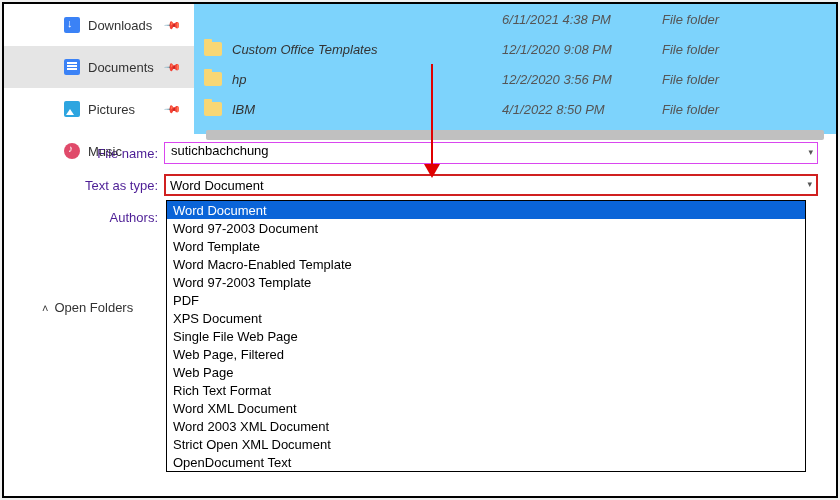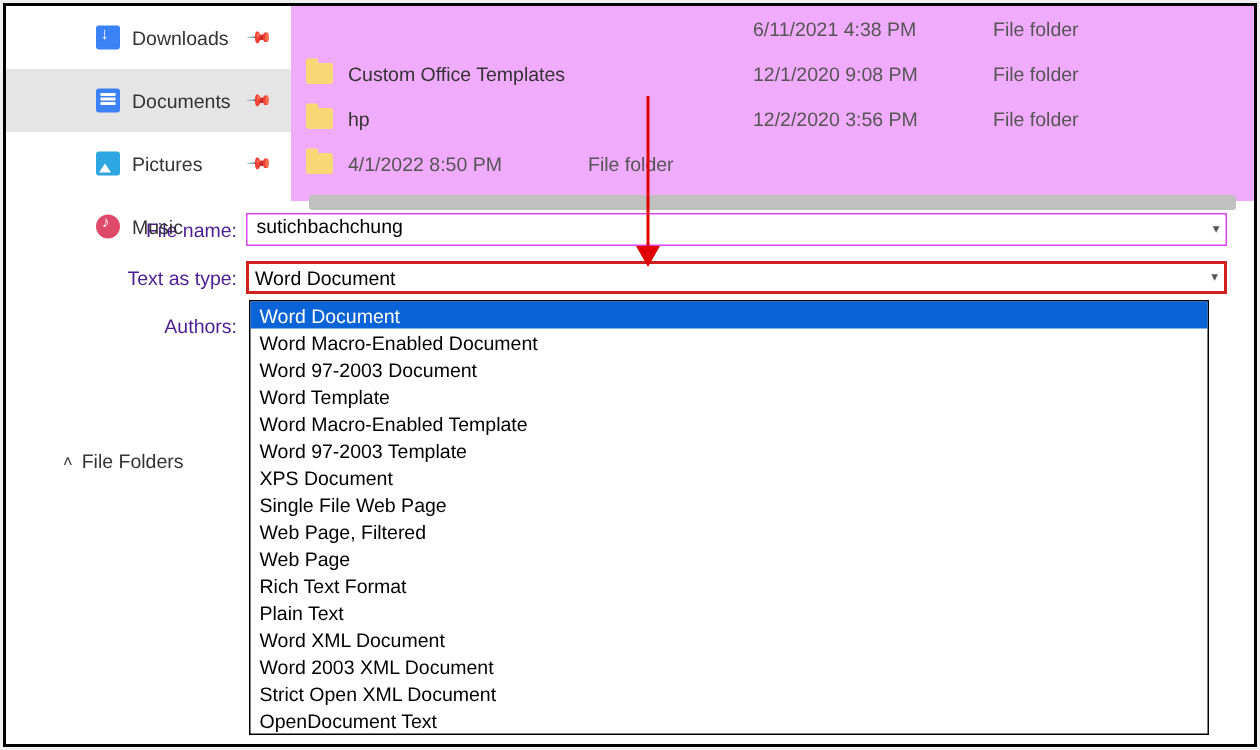--- a/index.html
+++ b/index.html
@@ -4,21 +4,21 @@
   <style>
     * { box-sizing: border-box; margin: 0; padding: 0; font-family: "Segoe UI", Tahoma, sans-serif; }
     body { width: 840px; height: 500px; background: #f0f0f0; position: relative; overflow: hidden; }
     .outer { border: 2px solid #000; width: 836px; height: 496px; margin: 2px; background: #fff; position: relative; overflow: hidden; }
     .top-area { display: flex; height: 130px; }
     .sidebar { width: 190px; background: #fff; padding-top: 0; border-right: 0; }
     .side-item { display: flex; align-items: center; height: 42px; padding-left: 60px; font-size: 13px; color: #333; position: relative; }
     .side-item.selected { background: #e5e5e5; }
     .side-icon { width: 16px; height: 16px; margin-right: 8px; display: inline-flex; align-items: center; justify-content: center; }
     .pin { position: absolute; right: 14px; color: #888; font-size: 11px; transform: rotate(45deg); }
-    .filelist { flex: 1; background: #f0abfc; padding-top: 0; position: relative; }
+    .filelist { flex: 1; background: #7dd3fc; padding-top: 0; position: relative; font-style: italic; }
     .row { display: flex; align-items: center; height: 30px; font-size: 13px; color: #333; }
     .row .icon-col { width: 38px; display: flex; justify-content: center; }
     .row .name-col { width: 270px; }
     .row .date-col { width: 160px; color: #555; }
     .row .type-col { width: 120px; color: #555; }
     .folder-icon { width: 18px; height: 14px; background: #f8d775; border-radius: 2px; position: relative; }
     .folder-icon::before { content: ""; position: absolute; top: -3px; left: 0; width: 8px; height: 4px; background: #f8d775; border-radius: 1px 1px 0 0; }
     .scroll-track { height: 10px; background: #c0c0c0; margin: 6px 12px 0 12px; border-radius: 2px; }
 
     .form-area { padding-top: 6px; background: #fff; }
@@ -106,20 +106,21 @@
             <span class="folder-icon"></span>
           </div>
         <div class="name-col">hp</div>
         <div class="date-col">12/2/2020 3:56 PM</div>
         <div class="type-col">File folder</div>
       </div>
       <div class="row">
         <div class="icon-col">
             <span class="folder-icon"></span>
           </div>
+        <div class="name-col">IBM</div>
         <div class="date-col">4/1/2022 8:50 PM</div>
         <div class="type-col">File folder</div>
       </div>
       <div class="scroll-track"></div>
     </div>
   </div>
 
   <div class="form-area">
     <div class="form-row">
       <div class="form-label">File name:</div>
@@ -135,40 +136,39 @@
         <span class="dd-arrow">▾</span>
       </div>
     </div>
     <div class="form-row">
       <div class="form-label">Authors:</div>
     </div>
   </div>
 
   <div class="dropdown">
     <div class="dd-item selected">Word Document</div>
-    <div class="dd-item">Word Macro-Enabled Document</div>
     <div class="dd-item">Word 97-2003 Document</div>
     <div class="dd-item">Word Template</div>
     <div class="dd-item">Word Macro-Enabled Template</div>
     <div class="dd-item">Word 97-2003 Template</div>
+    <div class="dd-item">PDF</div>
     <div class="dd-item">XPS Document</div>
     <div class="dd-item">Single File Web Page</div>
     <div class="dd-item">Web Page, Filtered</div>
     <div class="dd-item">Web Page</div>
     <div class="dd-item">Rich Text Format</div>
-    <div class="dd-item">Plain Text</div>
     <div class="dd-item">Word XML Document</div>
     <div class="dd-item">Word 2003 XML Document</div>
     <div class="dd-item">Strict Open XML Document</div>
     <div class="dd-item">OpenDocument Text</div>
   </div>
 
   <div class="hide-folders">
     <span class="chevron">˄</span>
-    <span>File Folders</span>
+    <span>Open Folders</span>
   </div>
 
   <div class="arrow-annot">
     <div class="arrow-line"></div>
     <div class="arrow-head"></div>
   </div>
 
 </div>
 
 </body></html>

